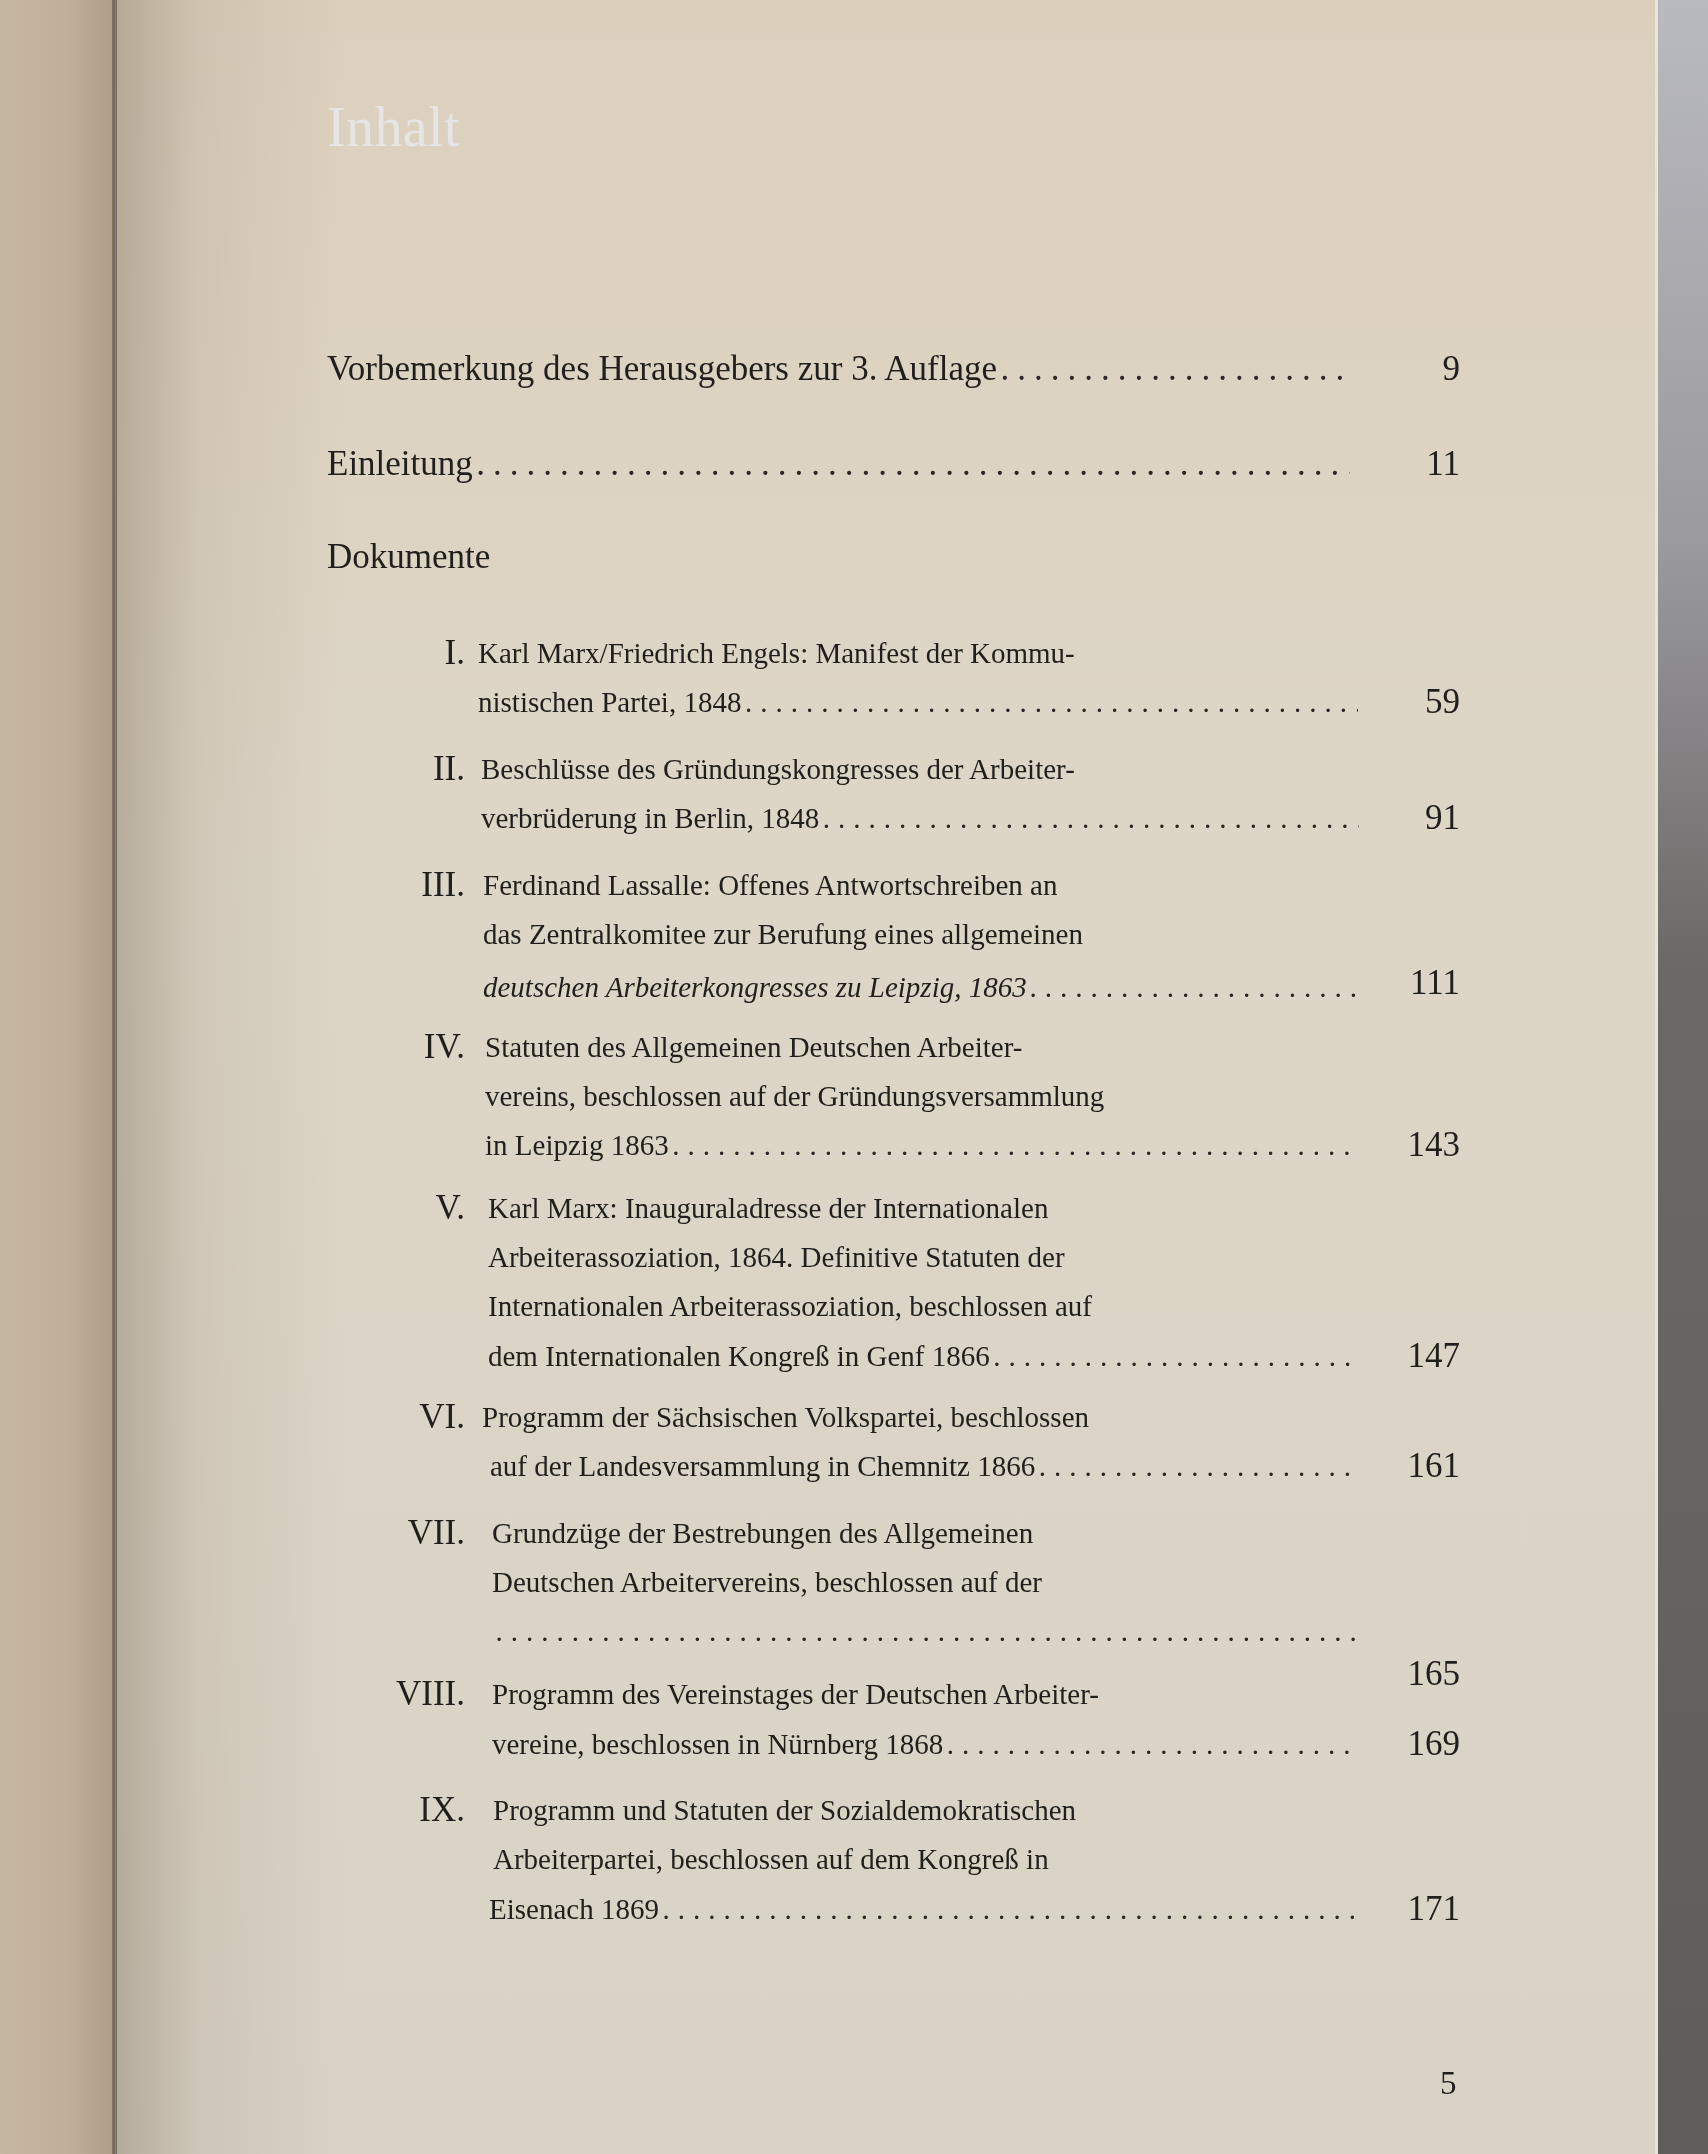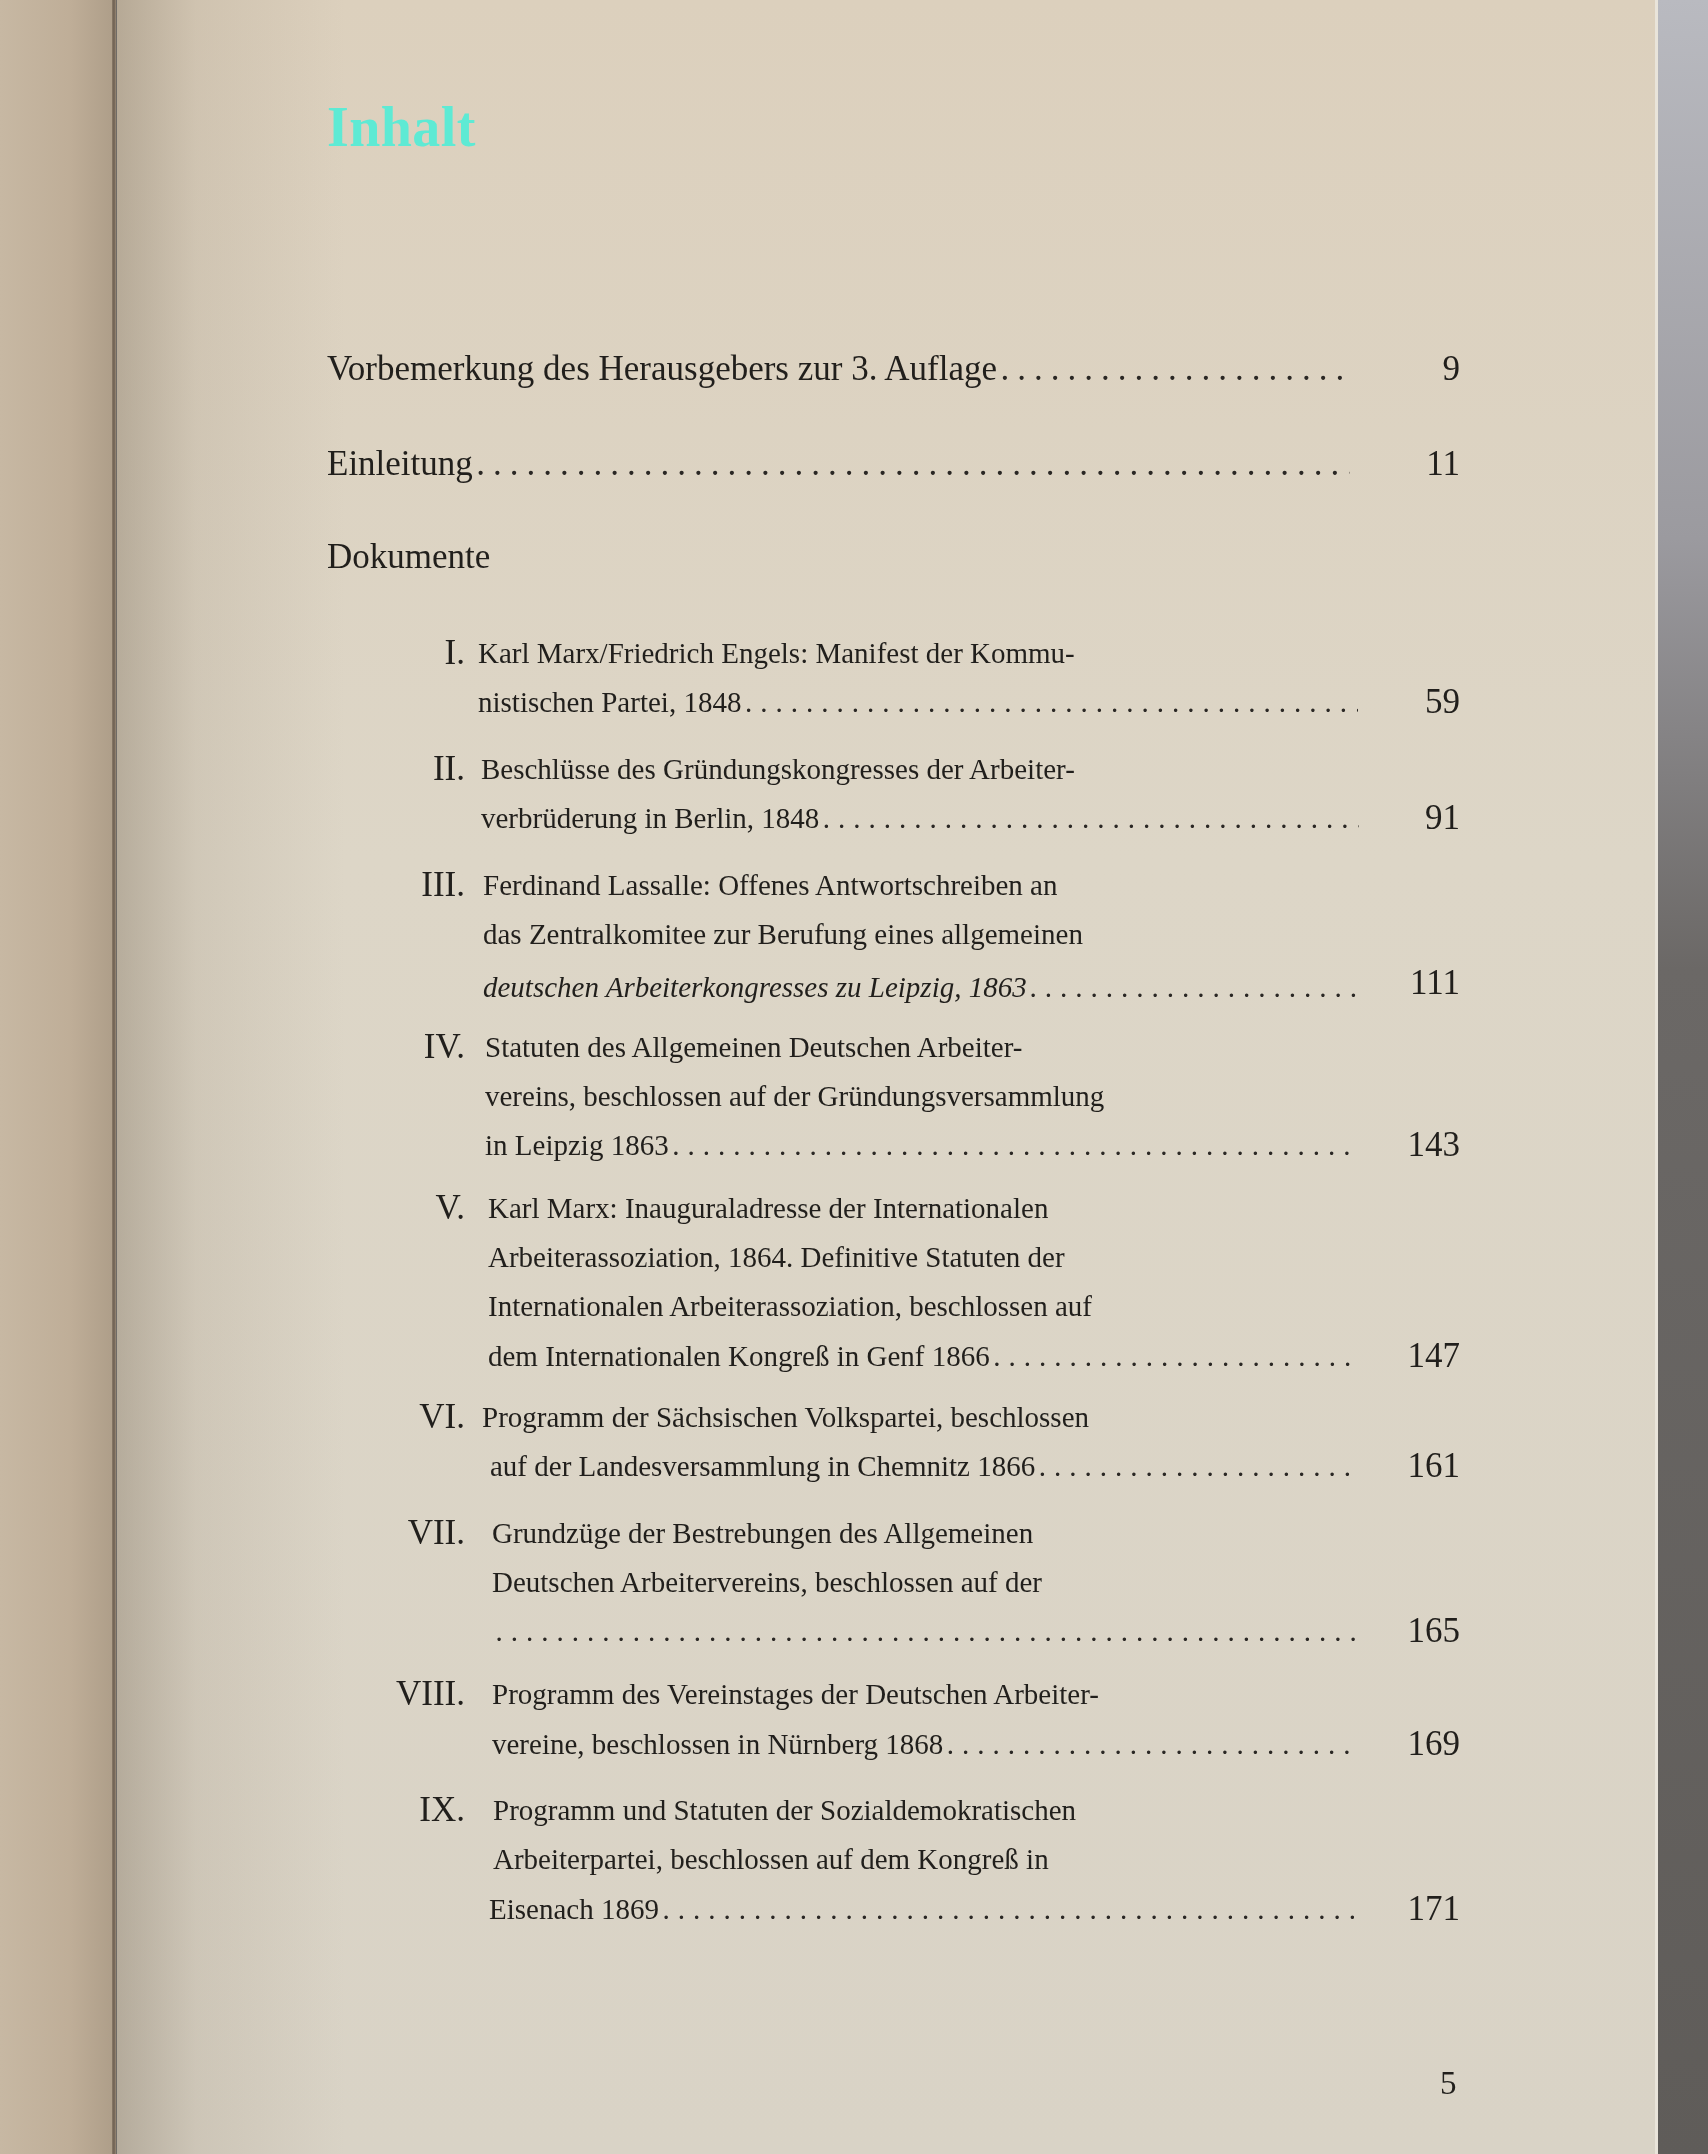--- a/index.html
+++ b/index.html
@@ -26,21 +26,21 @@
       linear-gradient(90deg, rgba(120,105,85,0.38) 0px, rgba(150,135,115,0.18) 79px, rgba(0,0,0,0) 228px),
       linear-gradient(180deg, #dcd0bd 0%, #ddd6c7 40%, #d9d3c6 100%);
   }
   .page-edge {
     position: absolute; left: 1655px; top: 0; width: 2.6px; height: 2154px;
     background: #e9e4da;
   }
 
   .title {
     position: absolute; left: 327px; top: 95px;
-    font-size: 56px; font-weight: bold; color: #5eead4; letter-spacing: 0.4px;
+    font-size: 56px; font-weight: normal; color: #e5e5e5; letter-spacing: 0.4px;
     margin: 0;
   }
 
   .toc { position: absolute; left: 0; top: 0; width: 1708px; }
   .line {
     position: absolute; height: 46px; line-height: 46px;
     font-size: 35px; color: #211f1c; white-space: nowrap;
   }
   .row { position: absolute; left: 0; width: 1708px; }
   .numeral {
@@ -153,21 +153,21 @@
         </div>
         <div class="pagenum" style="top: 1443px;">161</div>
       </div>
       <div class="row" style="top: 0px;">
         <div class="numeral" style="left: 325px; top: 1510px;">VII.</div>
         <div class="text-line" style="left: 492px; top: 1510px;">Grundzüge der Bestrebungen des Allgemeinen</div>
         <div class="text-line" style="left: 492px; top: 1559px;">Deutschen Arbeitervereins, beschlossen auf der</div>
         <div class="text-line leader-line" style="left: 492px; top: 1608px; width: 876px;">
           <span class="dots">........................................................................................................................</span>
         </div>
-        <div class="pagenum" style="top: 1608px;">165</div>
+        <div class="pagenum" style="top: 1651px;">165</div>
       </div>
       <div class="row" style="top: 0px;">
         <div class="numeral" style="left: 325px; top: 1671px;">VIII.</div>
         <div class="text-line" style="left: 492px; top: 1671px;">Programm des Vereinstages der Deutschen Arbeiter-</div>
         <div class="text-line leader-line" style="left: 492px; top: 1721px; width: 876px;">
           <span class="t">vereine, beschlossen in Nürnberg 1868</span>
           <span class="dots">........................................................................................................................</span>
         </div>
         <div class="pagenum" style="top: 1721px;">169</div>
       </div>

